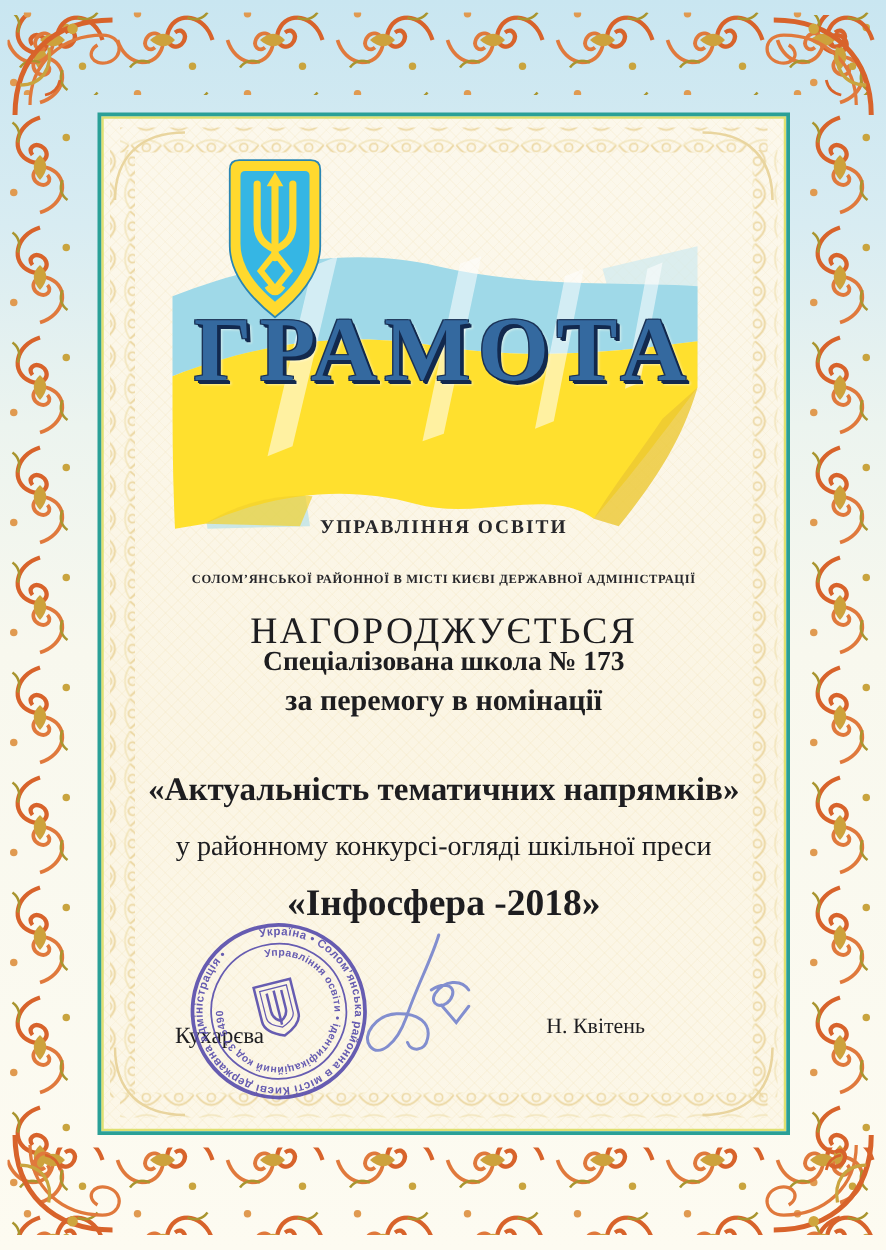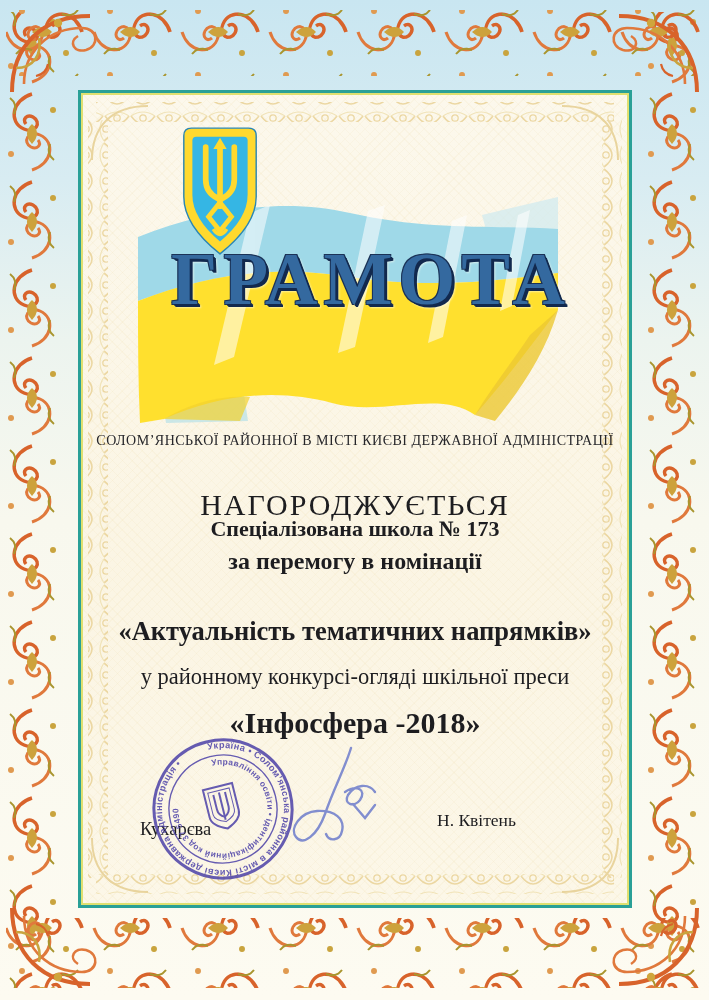--- a/index.html
+++ b/index.html
@@ -17,24 +17,23 @@
     box-shadow:inset 0 0 0 2px #dfe070;
     background:
       repeating-linear-gradient(45deg,rgba(238,220,170,.14) 0 1px,transparent 1px 7px),
       repeating-linear-gradient(-45deg,rgba(238,220,170,.14) 0 1px,transparent 1px 7px),
       linear-gradient(180deg,#fcf8ec 0%,#fbf5e4 60%,#fcf7e8 100%);
   }
   .line{position:absolute;left:78px;width:554px;text-align:center;line-height:1.15;}
   .title{
     top:238px;font-size:73px;font-weight:700;letter-spacing:6px;color:#34699f;
     text-shadow:2px 2px 0 #12294e,3px 3px 0 #12294e,-1px -1px 0 #1b3357,1px -1px 0 #1b3357,-1px 1px 0 #1b3357,4px 4px 2px rgba(255,255,240,.55);
-    padding-left:16px;
   }
   .org1{top:413px;font-size:15.5px;font-weight:700;letter-spacing:1.6px;color:#26262a;}
-  .org2{top:433px;font-size:14px;font-weight:400;letter-spacing:.5px;color:#26262a;}
+  .org2{top:458px;font-size:10px;font-weight:700;letter-spacing:.5px;color:#26262a;}
   .award{top:488px;font-size:30px;font-weight:400;letter-spacing:2px;}
   .recipient{top:516px;font-size:22px;font-weight:700;}
   .reason{top:548px;font-size:24px;font-weight:700;}
   .nomination{top:616px;font-size:26.5px;font-weight:700;}
   .contest{top:664px;font-size:22.5px;}
   .contestname{top:706px;font-size:30px;font-weight:700;}
   .signer-title{position:absolute;left:140px;top:819px;font-size:18.5px;}
   .signer-name{position:absolute;left:437px;top:810px;font-size:17.5px;}
   .date{top:851px;font-size:19px;}
   svg{display:block;}
@@ -131,20 +130,21 @@
       <path d="M42,22 V86"></path>
       <path d="M27,24 V58 Q27,72 40,78"></path>
       <path d="M57,24 V58 Q57,72 44,78"></path>
     </g>
     <path d="M42,14 L35,26 H49 Z" fill="#ffd92e"></path>
     <path d="M42,82 L54,97 L42,112 L30,97 Z" fill="none" stroke="#ffd92e" stroke-width="5"></path>
     <path d="M35,110 Q42,121 49,110" fill="none" stroke="#ffd92e" stroke-width="4"></path>
   </svg>
 
   <div class="line title">ГРАМОТА</div>
+  <div class="line org1">УПРАВЛІННЯ ОСВІТИ</div>
   <div class="line org2">СОЛОМ’ЯНСЬКОЇ РАЙОННОЇ В МІСТІ КИЄВІ ДЕРЖАВНОЇ АДМІНІСТРАЦІЇ</div>
   <div class="line award">НАГОРОДЖУЄТЬСЯ</div>
   <div class="line recipient">Спеціалізована школа № 173</div>
   <div class="line reason">за перемогу в номінації</div>
   <div class="line contest">у районному конкурсі-огляді шкільної преси</div>
   <div class="line nomination">«Актуальність тематичних напрямків»</div>
   <div class="line contestname">«Інфосфера -2018»</div>
 
   <div class="signer-title">Кухарєва</div>
   <div class="signer-name">Н. Квітень</div>

